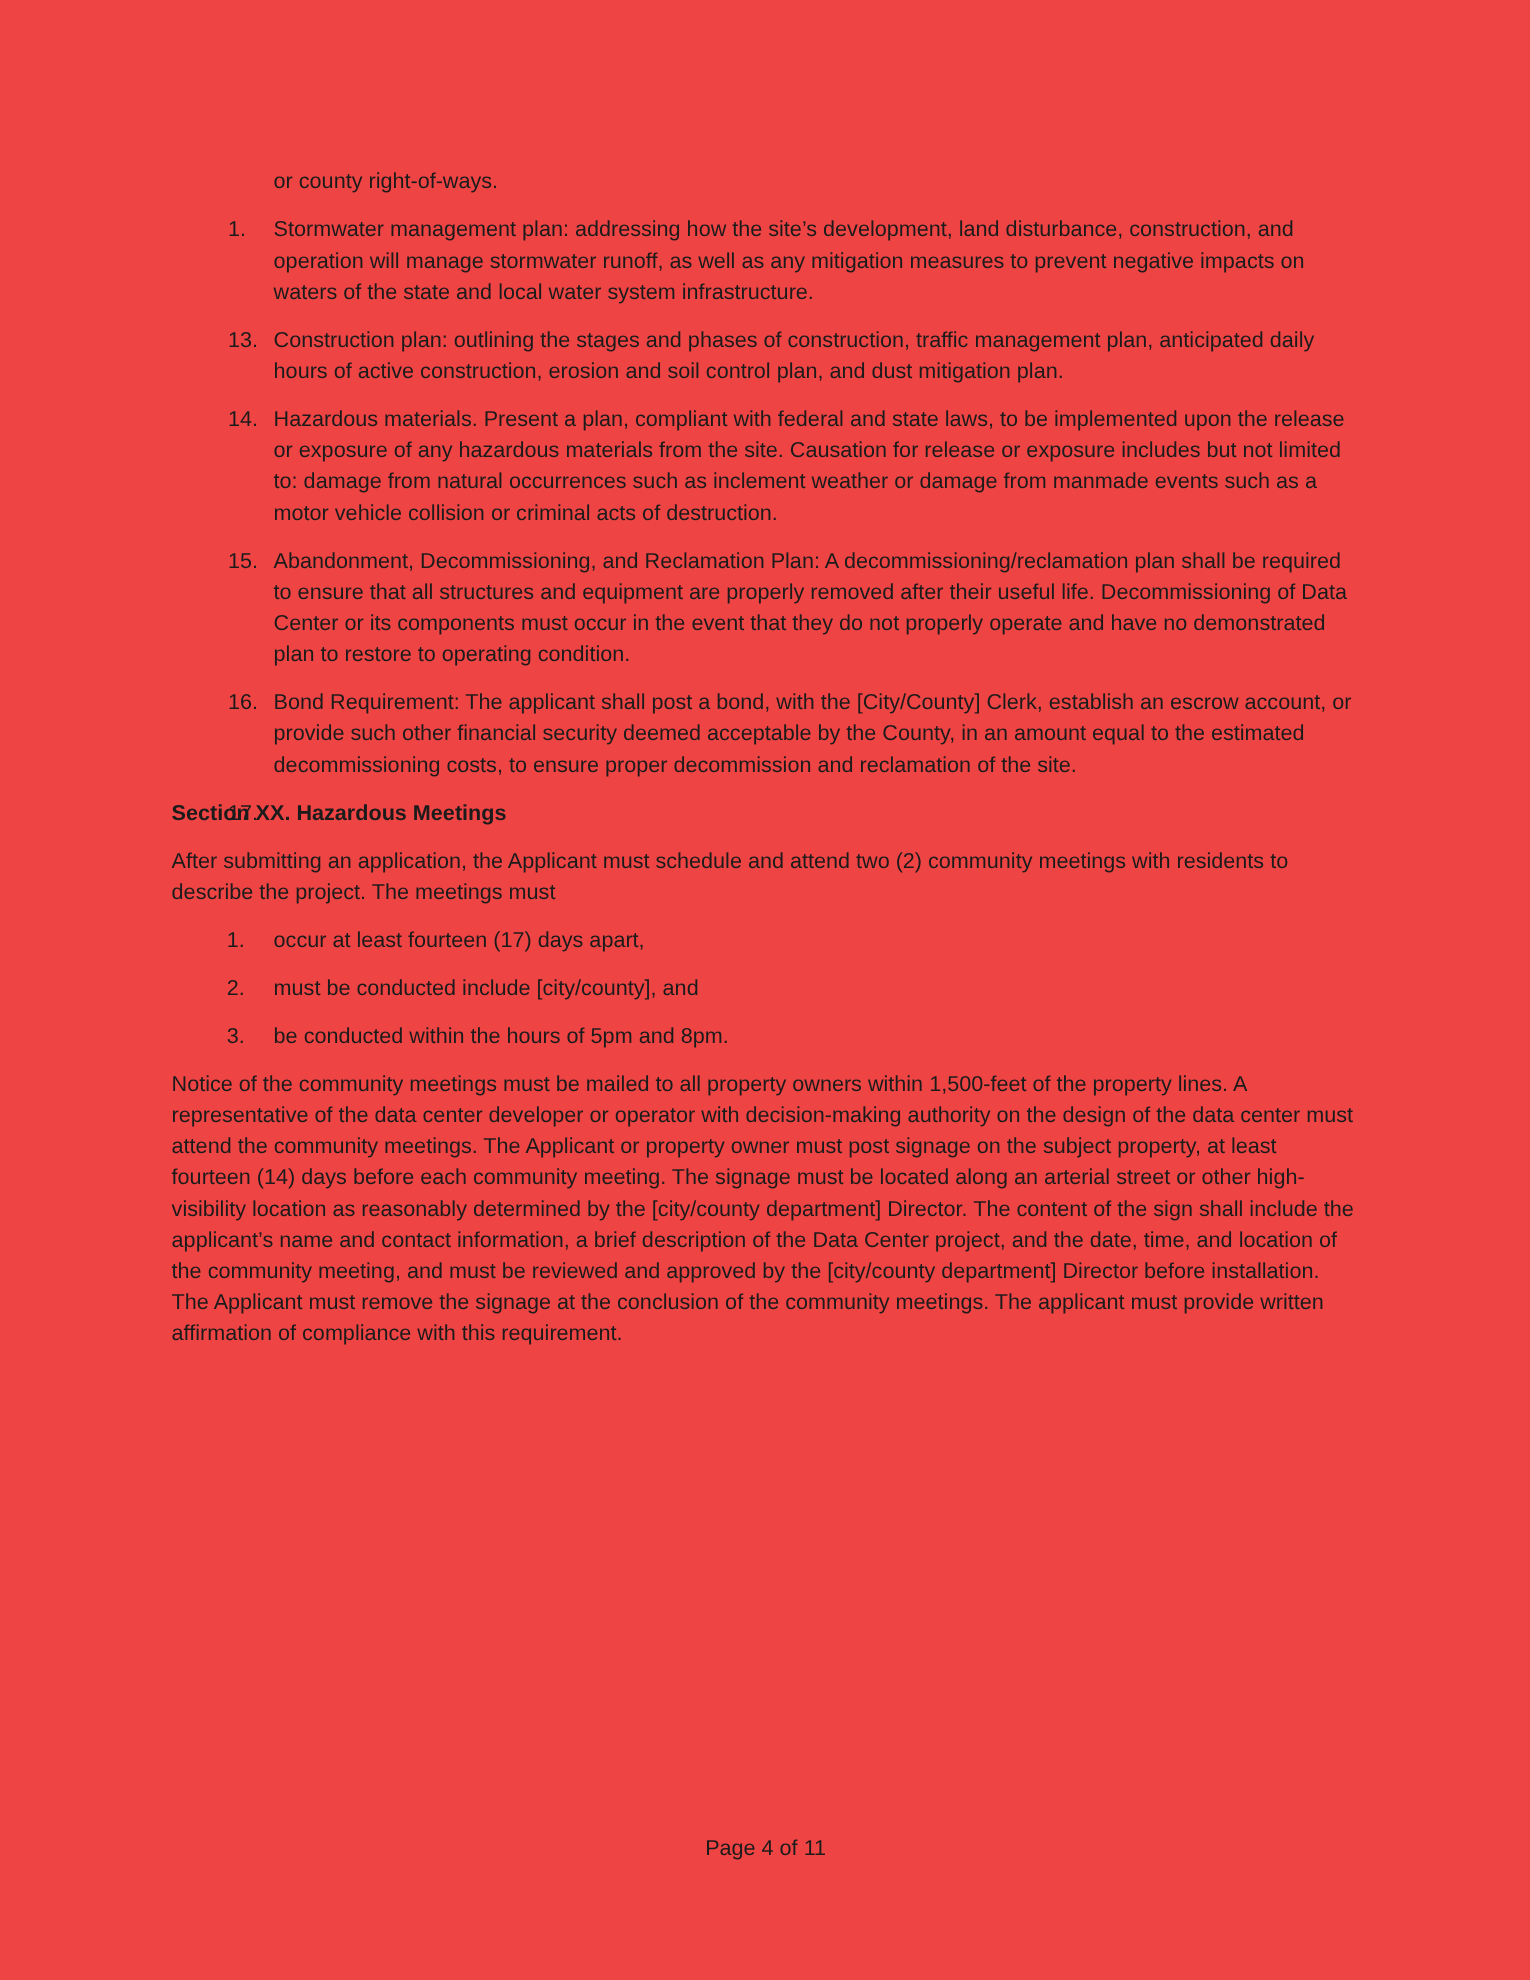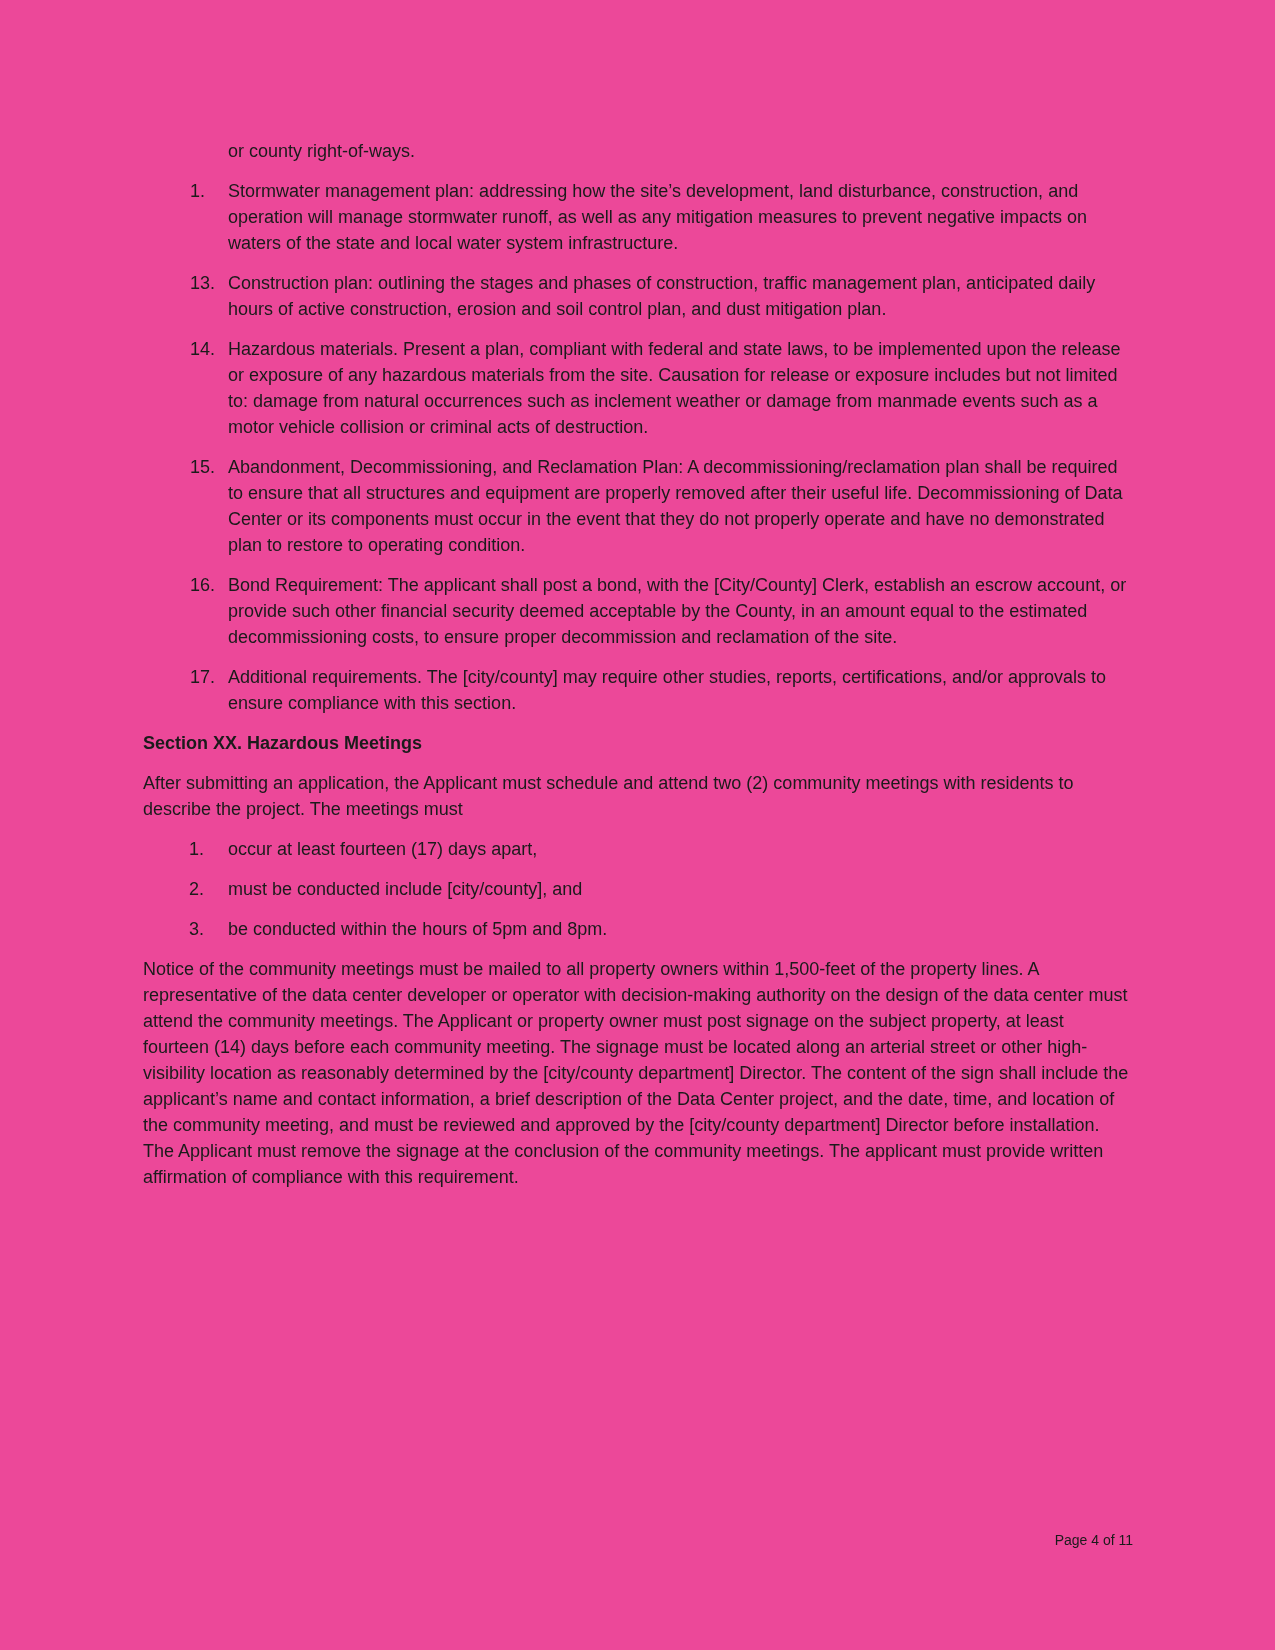--- a/index.html
+++ b/index.html
@@ -1,20 +1,20 @@
 <!DOCTYPE html>
 <html><head>
 <meta charset="utf-8">
 <style>
   html,body{margin:0;padding:0;background:#ffffff;}
   .page{
     position:relative;
     width:1275px;
     height:1650px;
-    background:#ec4899;
+    background:#ef4444;
     font-family:"Liberation Sans",sans-serif;
     font-size:18px;
     line-height:26px;
     color:#1b1b1b;
     overflow:hidden;
   }
   .content{
     position:absolute;
     top:138px;
     left:143px;
@@ -24,22 +24,22 @@
   .cont{padding-left:85px;}
   .li{position:relative;padding-left:85px;margin:0 0 14px 0;}
   .li .num{position:absolute;left:47px;top:0;}
   .li.sub .num{left:46px;}
   .h{font-weight:bold;margin:0 0 14px 0;}
   .footer{
     position:absolute;
     left:143px;
     top:1527px;
     width:990px;
-    text-align:right;
-    font-size:14px;
+    text-align:center;
+    font-size:18px;
   }
 </style>
 </head>
 <body>
 
 <div class="page">
   <div class="content">
 
     <p class="para cont">or county right-of-ways.</p>
 
@@ -63,21 +63,20 @@
       <span>Abandonment, Decommissioning, and Reclamation Plan: A decommissioning/reclamation plan shall be required to ensure that all structures and equipment are properly removed after their useful life. Decommissioning of Data Center or its components must occur in the event that they do not properly operate and have no demonstrated plan to restore to operating condition.</span>
     </div>
 
     <div class="li">
       <span class="num">16.</span>
       <span>Bond Requirement: The applicant shall post a bond, with the [City/County] Clerk, establish an escrow account, or provide such other financial security deemed acceptable by the County, in an amount equal to the estimated decommissioning costs, to ensure proper decommission and reclamation of the site.</span>
     </div>
 
     <div class="li">
       <span class="num">17.</span>
-      <span>Additional requirements. The [city/county] may require other studies, reports, certifications, and/or approvals to ensure compliance with this section.</span>
     </div>
 
     <p class="h">Section XX. Hazardous Meetings</p>
 
     <p class="para">After submitting an application, the Applicant must schedule and attend two (2) community meetings with residents to describe the project. The meetings must</p>
 
     <div class="li sub">
       <span class="num">1.</span>
       <span>occur at least fourteen (17) days apart,</span>
     </div>

